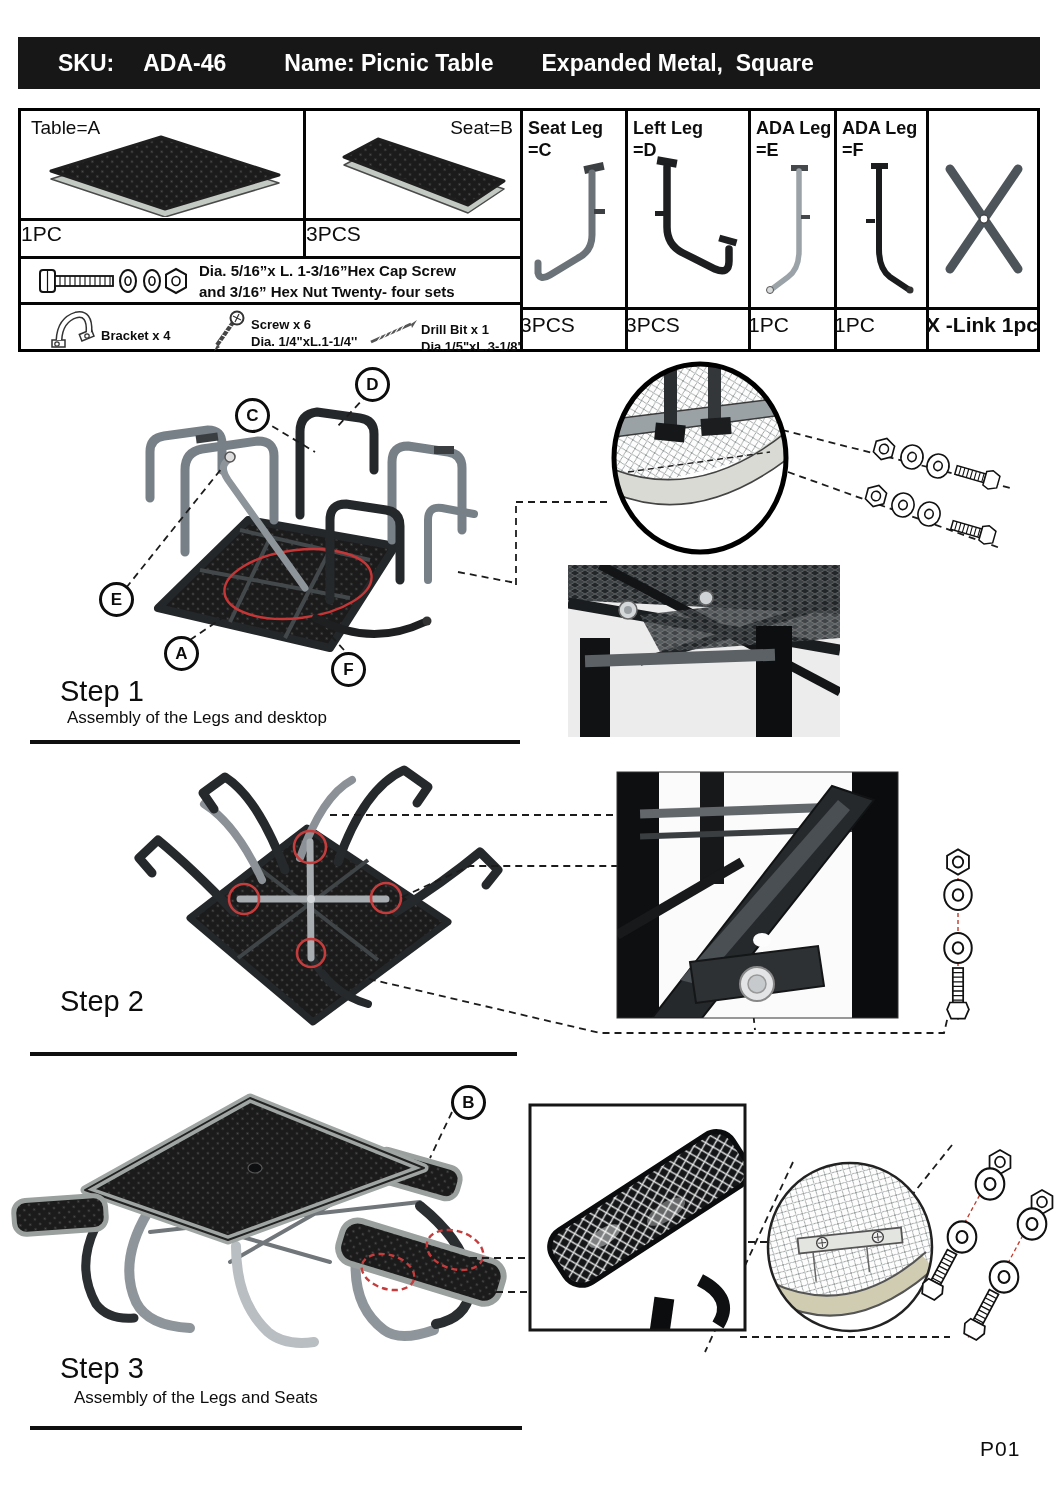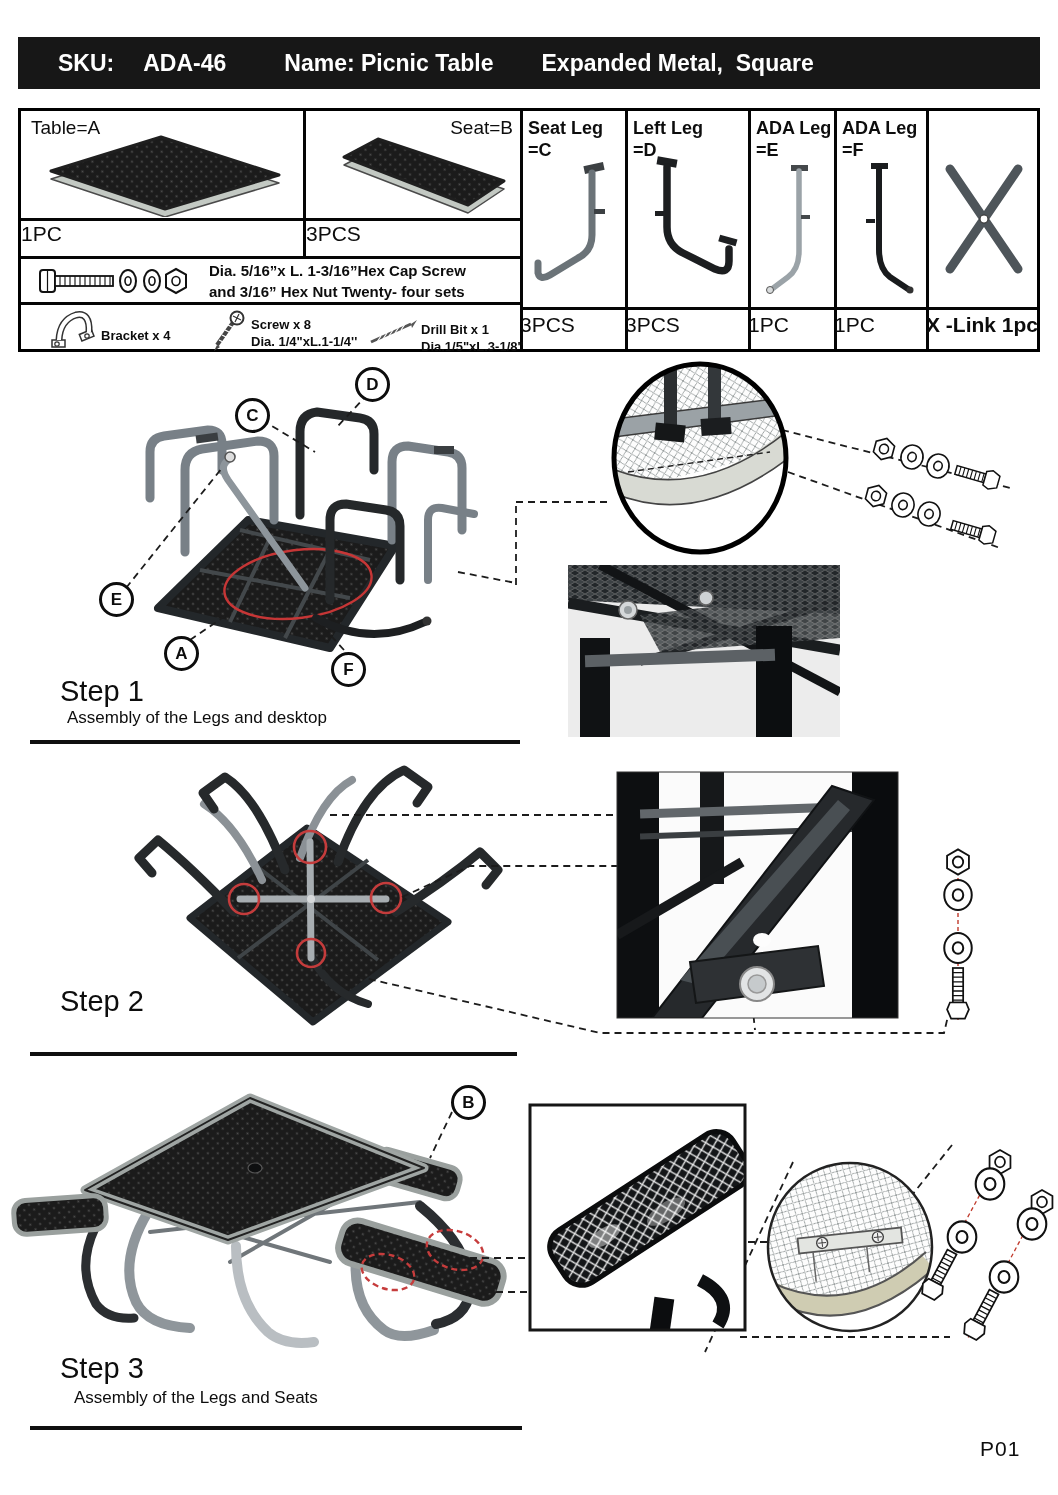--- a/index.html
+++ b/index.html
@@ -104,21 +104,21 @@
       <line x1="11.5" y1="9" x2="11.5" y2="31" stroke="#111" stroke-width="1.2"></line>
       <rect x="19" y="15" width="58" height="10" fill="#fff" stroke="#111" stroke-width="1.8"></rect>
       <path d="M24,15 V25 M29,15 V25 M34,15 V25 M39,15 V25 M44,15 V25 M49,15 V25 M54,15 V25 M59,15 V25 M64,15 V25 M69,15 V25 M74,15 V25" stroke="#111" stroke-width="1.1"></path>
       <ellipse cx="92" cy="20" rx="8" ry="11" fill="#fff" stroke="#111" stroke-width="2"></ellipse>
       <ellipse cx="92" cy="20" rx="3" ry="4.2" fill="#fff" stroke="#111" stroke-width="1.6"></ellipse>
       <ellipse cx="116" cy="20" rx="8" ry="11" fill="#fff" stroke="#111" stroke-width="2"></ellipse>
       <ellipse cx="116" cy="20" rx="3" ry="4.2" fill="#fff" stroke="#111" stroke-width="1.6"></ellipse>
       <polygon points="140,8 150,13.5 150,26.5 140,32 130,26.5 130,13.5" fill="#fff" stroke="#111" stroke-width="2"></polygon>
       <ellipse cx="140" cy="20" rx="4" ry="4.5" fill="#fff" stroke="#111" stroke-width="1.6"></ellipse>
     </svg>
-    <div class="hex-note" style="left:188px;top:149px">
+    <div class="hex-note" style="left:178px;top:149px">
       <div>Dia. 5/16”x L. 1-3/16”Hex Cap Screw</div>
       <div>and 3/16” Hex Nut   Twenty- four  sets</div>
     </div>
 
     <svg class="illu" style="left:30px;top:195px" width="46" height="44" viewBox="0 0 46 44">
       <rect x="1" y="34" width="13" height="7" fill="#fff" stroke="#333" stroke-width="1.5"></rect>
       <rect x="29" y="26" width="13" height="7" fill="#fff" stroke="#333" stroke-width="1.5" transform="rotate(-22 35 29)"></rect>
       <path d="M8,34 Q9,14 25,9 Q39,6 38,26" stroke="#333" stroke-width="7" fill="none"></path>
       <path d="M8,34 Q9,14 25,9 Q39,6 38,26" stroke="#fff" stroke-width="4" fill="none"></path>
       <circle cx="6" cy="38" r="2.2" fill="#fff" stroke="#333" stroke-width="1.2"></circle>
@@ -127,21 +127,21 @@
     <div class="small-note" style="left:80px;top:216px">Bracket x 4</div>
 
     <svg class="illu" style="left:188px;top:199px" width="36" height="42" viewBox="0 0 36 42">
       <line x1="8" y1="35" x2="25" y2="11" stroke="#444" stroke-width="4"></line>
       <path d="M10,30 L16,33 M13,25 L19,28 M16,20 L22,23 M19,15 L25,18" stroke="#fff" stroke-width="1.2"></path>
       <polygon points="8,35 5,41 11,37" fill="#444"></polygon>
       <circle cx="28" cy="8" r="6.5" fill="#fff" stroke="#333" stroke-width="2"></circle>
       <path d="M24,6 L32,10 M26,12 L30,4" stroke="#333" stroke-width="1.2"></path>
     </svg>
     <div class="small-note" style="left:230px;top:205px">
-      <div>Screw x 8</div>
+      <div>Screw x 6</div>
       <div>Dia. 1/4"xL.1-1/4''</div>
     </div>
 
     <svg class="illu" style="left:346px;top:204px" width="50" height="32" viewBox="0 0 50 32">
       <line x1="4" y1="27" x2="44" y2="9" stroke="#555" stroke-width="3"></line>
       <path d="M10,27 L14,21 M16,24 L20,18 M22,21 L26,15 M28,18 L32,12 M34,15 L38,9" stroke="#fff" stroke-width="1.1"></path>
       <polygon points="44,9 50,5 45,13" fill="#555"></polygon>
     </svg>
     <div class="small-note" style="left:400px;top:210px">
       <div>Drill Bit x 1</div>

